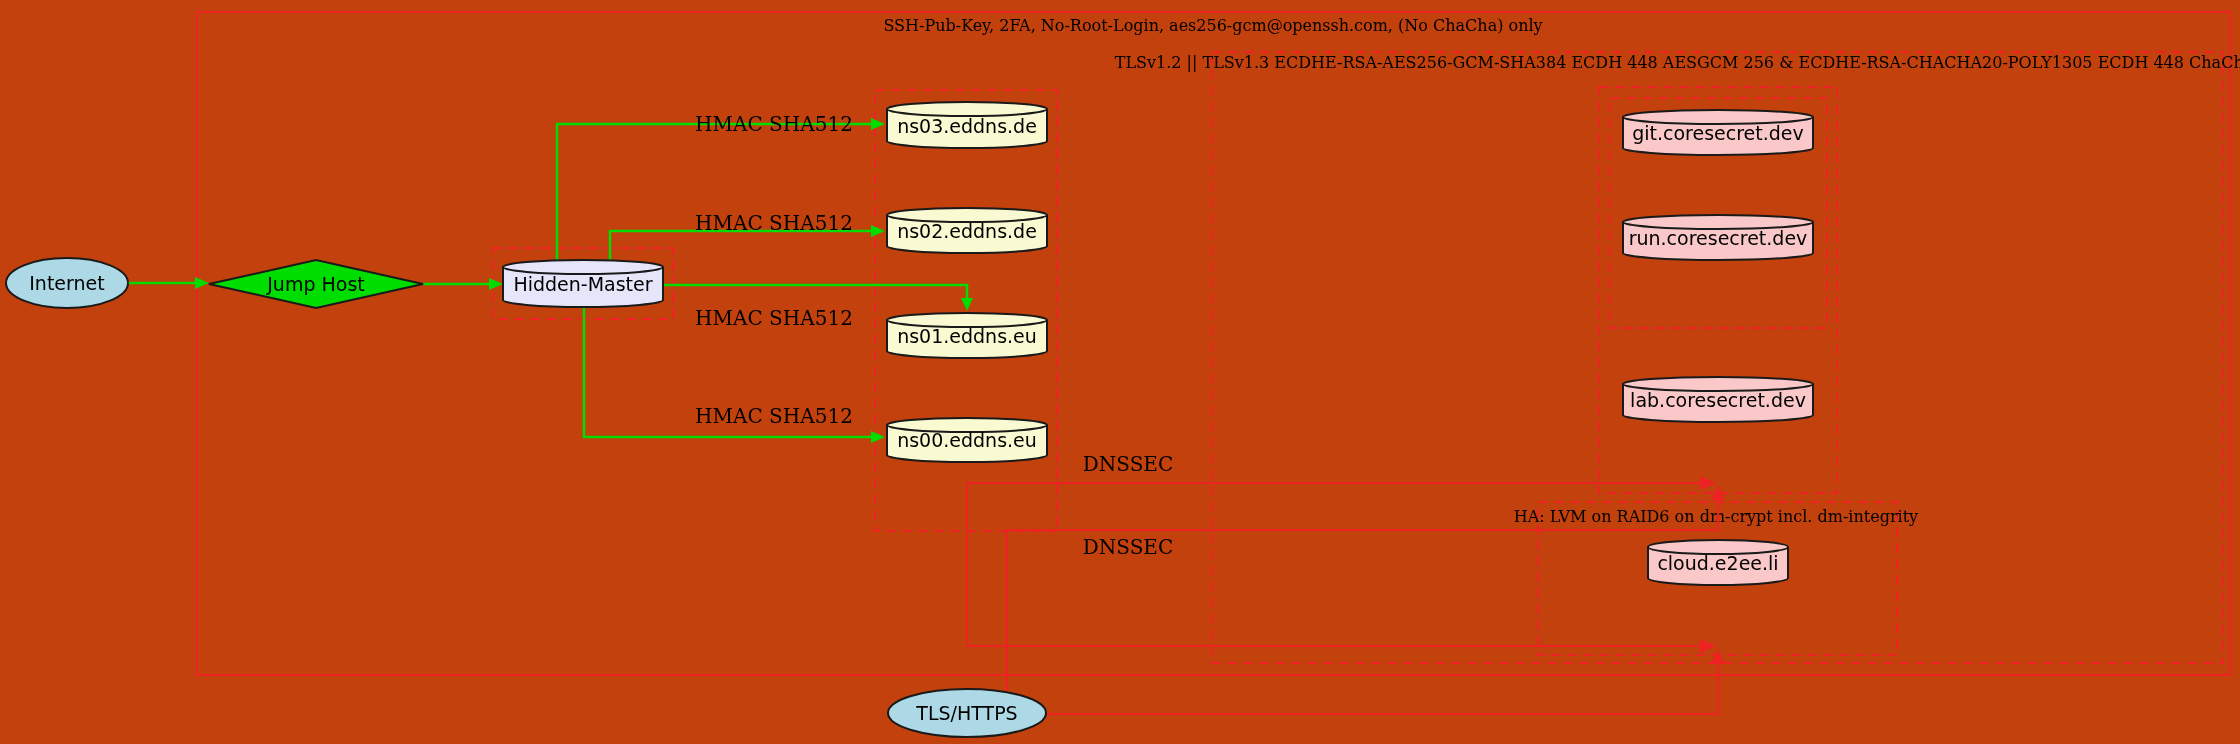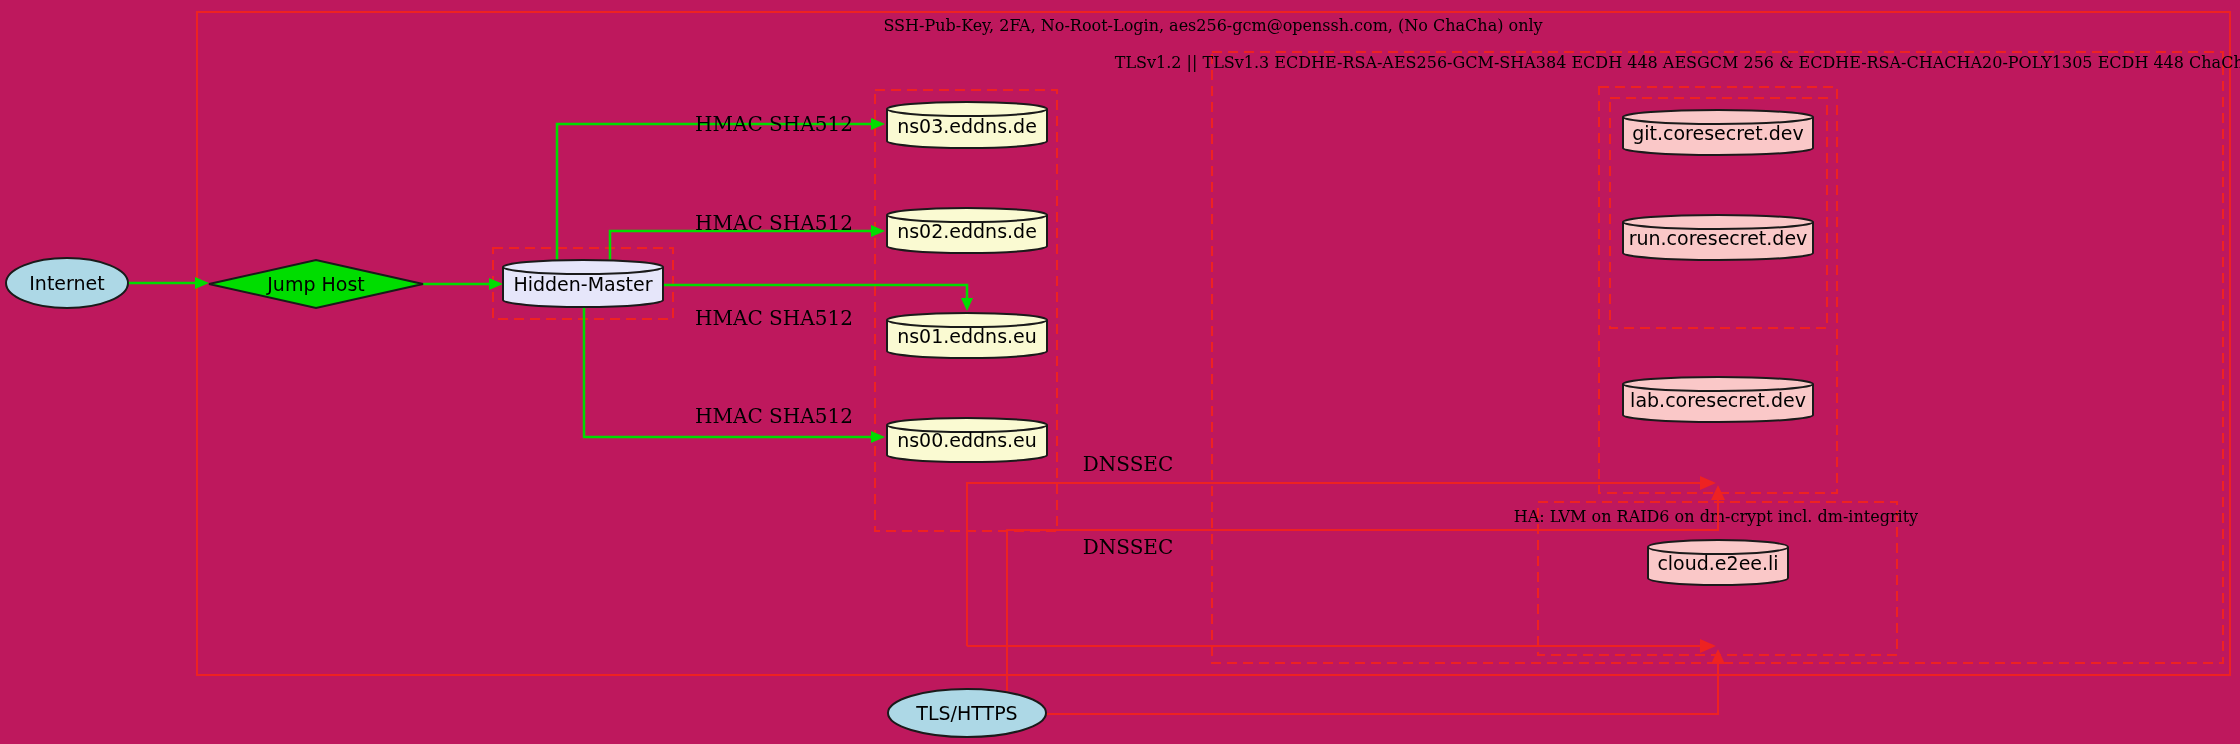--- a/index.html
+++ b/index.html
@@ -1,16 +1,16 @@
 <!DOCTYPE html>
 <html><head>
 <meta charset="utf-8">
 <style>
   html,body{margin:0;padding:0;background:#ffffff;}
-  #stage{position:relative;width:2240px;height:744px;background:#be185d;overflow:hidden;}
+  #stage{position:relative;width:2240px;height:744px;background:#c2410c;overflow:hidden;}
   svg{position:absolute;left:0;top:0;}
   .cluster{fill:none;stroke:#ee2222;stroke-width:2;}
   .dashed{stroke-dasharray:10 6;}
   .node-stroke{stroke:#1a1a1a;stroke-width:2;}
   .rim{fill:none;stroke:#1a1a1a;stroke-width:2;}
   .edge-green{fill:none;stroke:#00dd00;stroke-width:2.5;}
   .arrow-green{fill:#00dd00;stroke:none;}
   .edge-red{fill:none;stroke:#ee2222;stroke-width:2;}
   .arrow-red{fill:#ee2222;stroke:none;}
   .node-label{font-family:"DejaVu Sans","Liberation Sans",sans-serif;font-size:19px;fill:#000;text-anchor:middle;}

